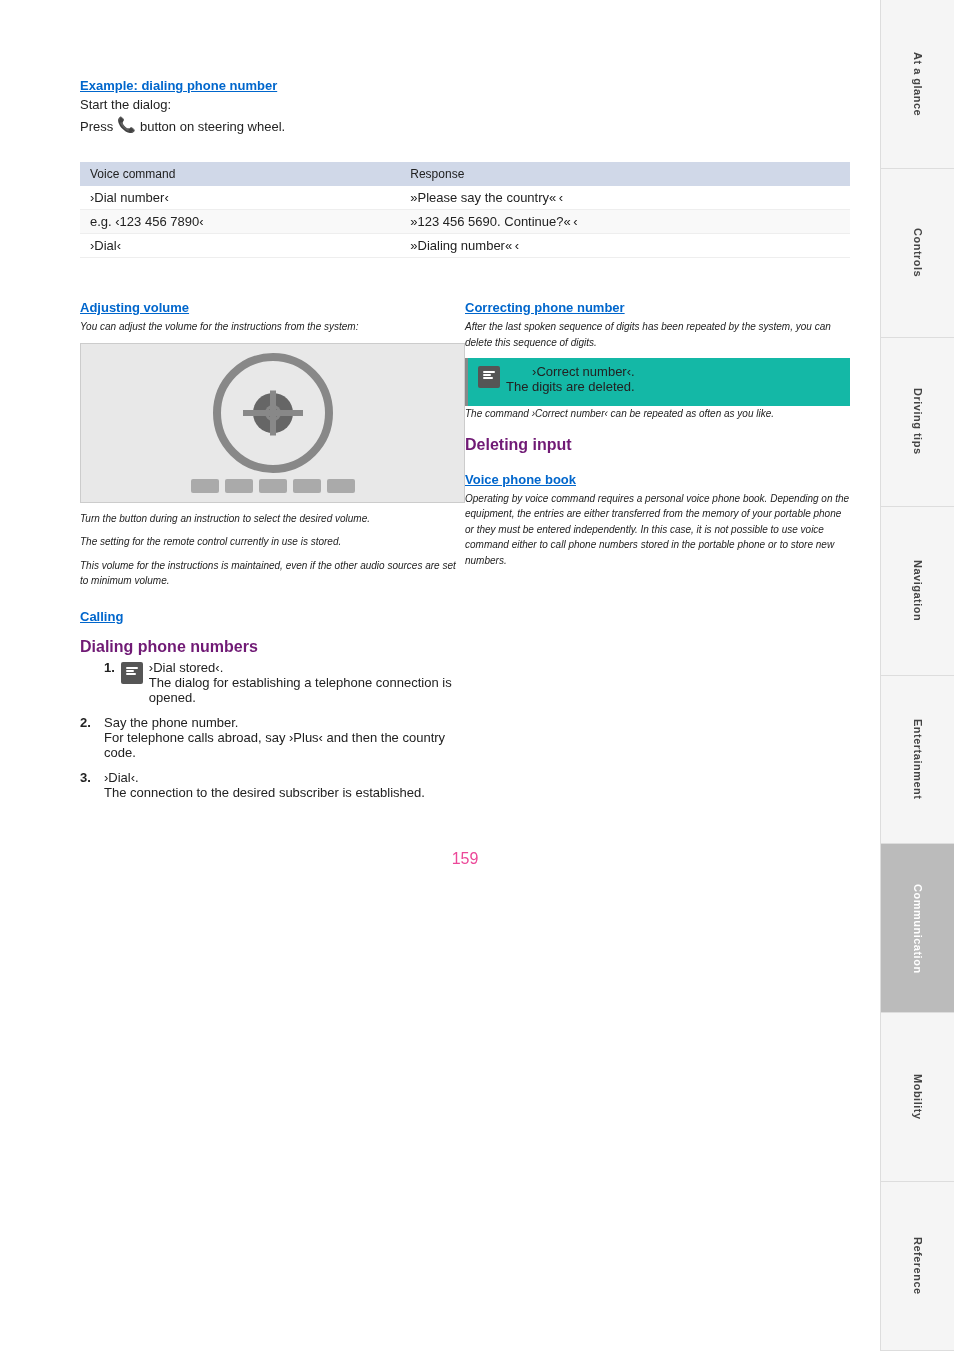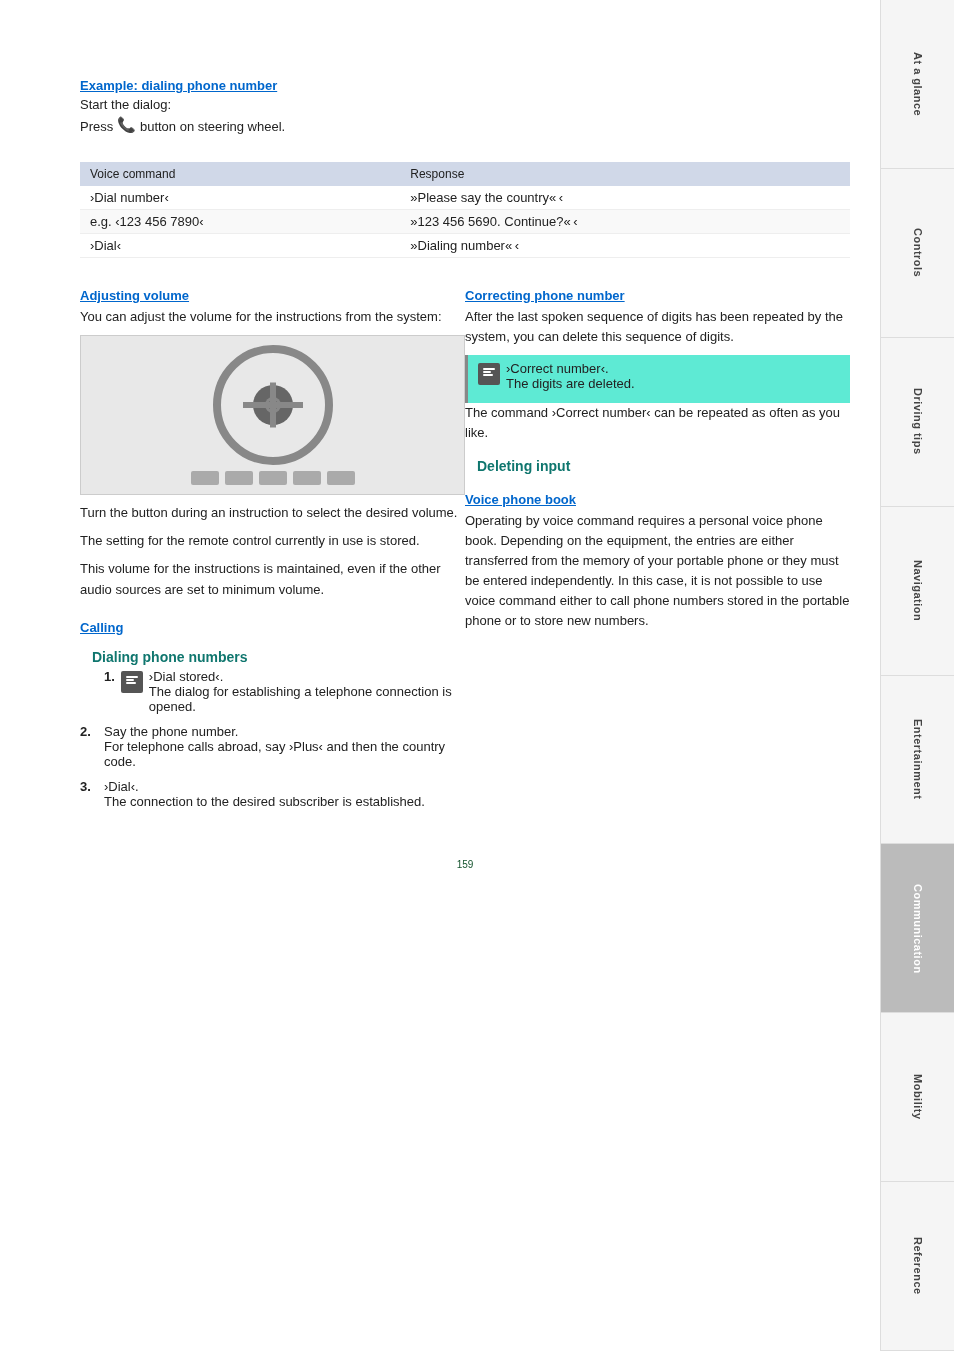--- a/index.html
+++ b/index.html
@@ -45,44 +45,43 @@
     }
     h2.section-title {
       color: #0066cc;
       font-size: 13px;
       font-weight: bold;
       margin-bottom: 4px;
       margin-top: 18px;
       text-decoration: underline;
     }
     h3.sub-title {
-      color: #0f766e;
-      font-size: 14px;
+      color: #701a75;
+      font-size: 16px;
       font-weight: bold;
       margin-bottom: 4px;
       margin-top: 14px;
-      padding-left: 12px;
     }
     .intro-text {
       font-size: 13px;
       margin-bottom: 4px;
     }
     .press-line {
       display: flex;
       align-items: flex-end;
       gap: 4px;
       font-size: 13px;
       margin-bottom: 28px;
     }
 
     
     .cmd-table {
       width: 100%;
       border-collapse: collapse;
-      margin-bottom: 12px;
+      margin-bottom: 24px;
       font-size: 13px;
     }
     .cmd-table thead tr {
       background: #d0d8e8;
     }
     .cmd-table th {
       padding: 5px 10px;
       text-align: left;
       font-weight: normal;
       font-size: 12px;
@@ -210,36 +209,38 @@
       width: 14px;
       height: 14px;
       fill: #fff;
     }
 
     
     .info-box {
       border-left: 3px solid #888;
       padding: 6px 10px;
       margin: 0 0;
-      background: #5eead4;
-      font-size: 13px;
+      background: #14b8a6;
+      font-size: 13px;
+      text-align: right;
     }
 
     p.body-text {
-      font-size: 13px;
+      font-size: 10px;
       line-height: 1.55;
       margin-bottom: 8px;
+      font-style: italic;
     }
 
     
     .page-number {
       text-align: center;
       margin-top: 40px;
-      font-size: 10px;
-      color: #14532d;
+      font-size: 16px;
+      color: #ec4899;
     }
 
     .calling-section {
       margin-top: 20px;
     }
   </style>
 </head>
 <body>
 
 <div class="main-content">

